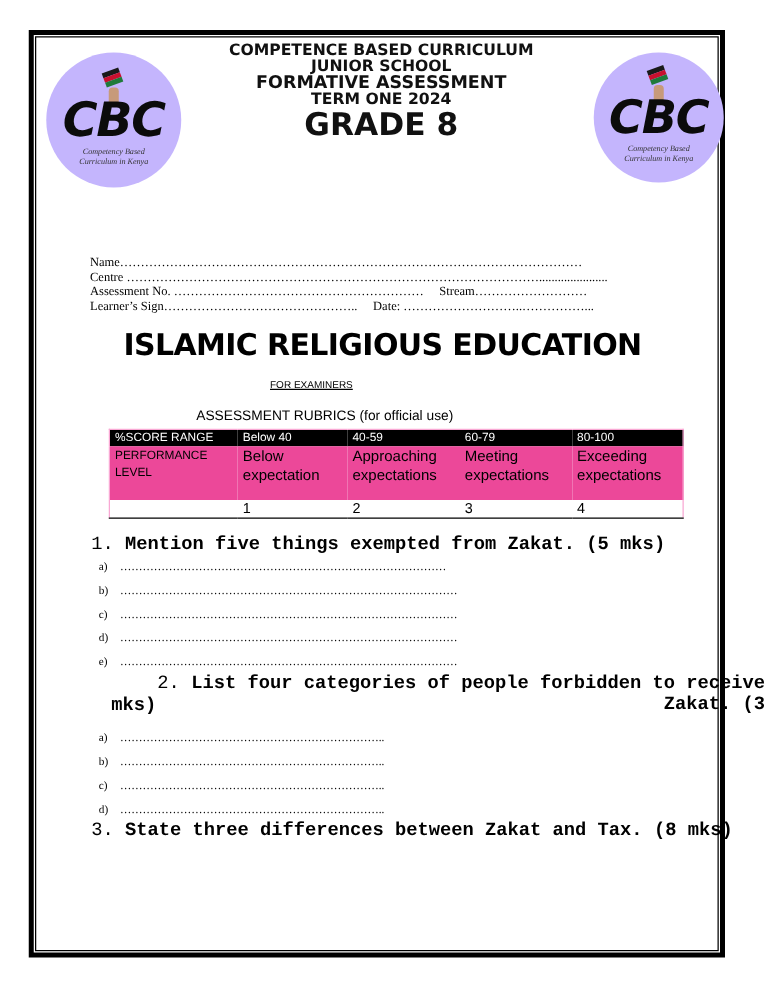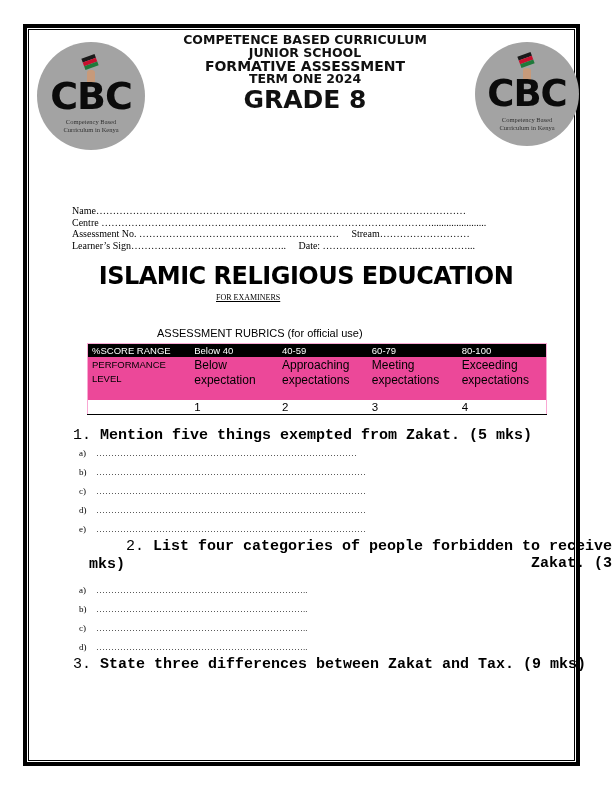--- a/index.html
+++ b/index.html
@@ -1,20 +1,20 @@
 <!DOCTYPE html>
 <html><head>
 <meta charset="utf-8">
 <style>
   html, body { margin:0; padding:0; background:#fff; }
   body { width:612px; height:792px; position:relative; overflow:hidden; font-family:"Liberation Serif", serif; color:#000; }
   .frame-outer { position:absolute; left:23px; top:24px; width:557px; height:742px; border:4px solid #000; box-sizing:border-box; }
   .frame-inner { position:absolute; left:28px; top:29px; width:547px; height:732px; border:1px solid #000; box-sizing:border-box; }
 
-  .logo { position:absolute; width:108px; height:108px; border-radius:50%; background:#a3a3a3; }
+  .logo { position:absolute; width:108px; height:108px; border-radius:50%; background:#c4b5fd;font-style:italic; }
   .logo .flag { position:absolute; left:46px; top:14px; width:14px; height:12px; transform:rotate(-20deg); }
   .logo .flag div { height:4px; }
   .logo .hand { position:absolute; left:50px; top:28px; width:8px; height:12px; background:#c79a7a; border-radius:3px 3px 0 0; }
   .logo .cbc { position:absolute; left:0; right:0; top:34px; text-align:center; font-family:"DejaVu Sans", sans-serif; font-weight:bold; font-size:38px; letter-spacing:-1px; line-height:40px; color:#0b0b0b; }
   .logo .tag { position:absolute; left:0; right:0; top:76px; text-align:center; font-family:"Liberation Serif", serif; font-size:6.5px; line-height:8px; color:#333; }
   #logo-left { left:37px; top:42px; }
   #logo-right { left:475px; top:42px; width:104px; height:104px; }
   #logo-right .cbc { top:32px; font-size:37px; }
   #logo-right .tag { top:74px; }
   #logo-right .flag { left:44px; top:12px; }
@@ -24,21 +24,21 @@
   .hdr .l1 { position:absolute; left:0; right:0; top:33px; font-size:12.5px; line-height:14px; }
   .hdr .l2 { position:absolute; left:0; right:0; top:46px; font-size:12.5px; line-height:14px; }
   .hdr .l3 { position:absolute; left:0; right:0; top:59px; font-size:14px; line-height:14px; }
   .hdr .l4 { position:absolute; left:0; right:0; top:72px; font-size:12.5px; line-height:14px; }
   .hdr .l5 { position:absolute; left:0; right:0; top:85px; font-size:25px; line-height:30px; }
 
   .fields { position:absolute; left:72px; top:205px; width:466px; font-size:10px; line-height:11.5px; font-family:"Liberation Serif", serif; }
   .fields .row { white-space:nowrap; overflow:hidden; height:11.5px; }
 
   .subject { position:absolute; left:0; width:612px; top:261px; text-align:center; font-family:"DejaVu Sans", sans-serif; font-weight:bold; font-size:24px; letter-spacing:-0.5px; line-height:30px; }
-  .examiners { position:absolute; left:216px; top:293px; font-family:Liberation Serif, serif; font-size:8px; text-decoration:underline; }
+  .examiners { position:absolute; left:216px; top:303px; font-family:Liberation Sans, sans-serif; font-size:8px; text-decoration:underline; }
 
   .rubric-title { position:absolute; left:157px; top:327px; font-family:"Liberation Sans", sans-serif; font-size:11px; }
   table.rubric { position:absolute; left:87px; top:343px; width:460px; border-collapse:collapse; font-family:"Liberation Sans", sans-serif; }
   table.rubric td { padding:0 0 0 4px; vertical-align:top; }
   tr.r-head td { background:#000; color:#fff; font-size:9.5px; height:13px; line-height:13px; }
   tr.r-perf td { background:#ec4899; font-size:12px; line-height:15px; height:42px; padding-top:1px;margin-left:30px; }
   tr.r-perf td.lbl { font-size:9.5px; line-height:14px; }
   tr.r-num td { background:#fff; font-size:11.5px; height:14px; line-height:14px; }
   table.rubric { border:1px solid #f9a8d4; }
   tr.r-num td { border-bottom:1px solid #000; }
@@ -152,14 +152,14 @@
 <div class="q" style="top:556px; left:89px">
   <span class="txt">mks)</span>
 </div>
 <div class="ans" style="top:584px"><span class="letter">a)</span><span>……………………………………………………………..</span></div>
 <div class="ans" style="top:603px"><span class="letter">b)</span><span>……………………………………………………………..</span></div>
 <div class="ans" style="top:622px"><span class="letter">c)</span><span>……………………………………………………………..</span></div>
 <div class="ans" style="top:641px"><span class="letter">d)</span><span>……………………………………………………………..</span></div>
 
 <div class="q" style="top:656px">
   <span class="num">3.</span>
-  <span class="txt">State three differences between Zakat and Tax. (9 mks)</span>
+  <span class="txt">State three differences between Zakat and Tax. (8 mks)</span>
 </div>
 
 </body></html>

